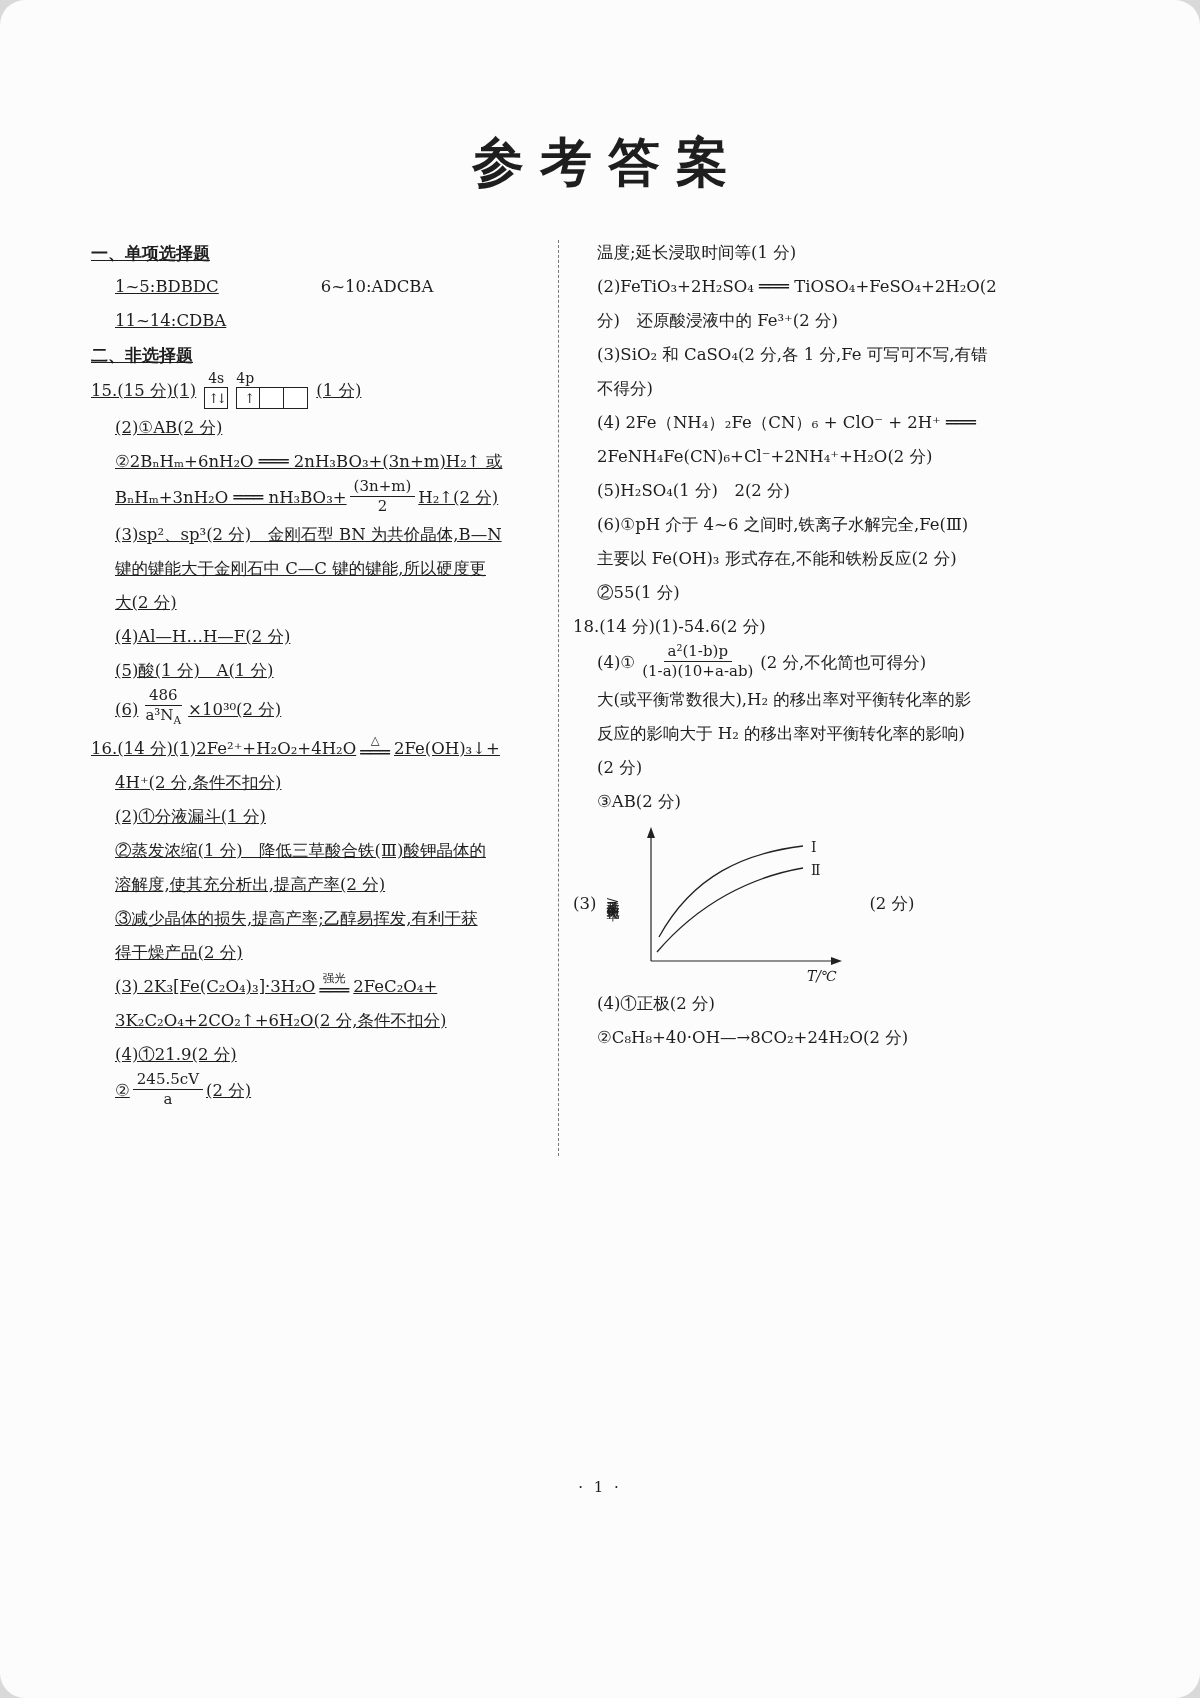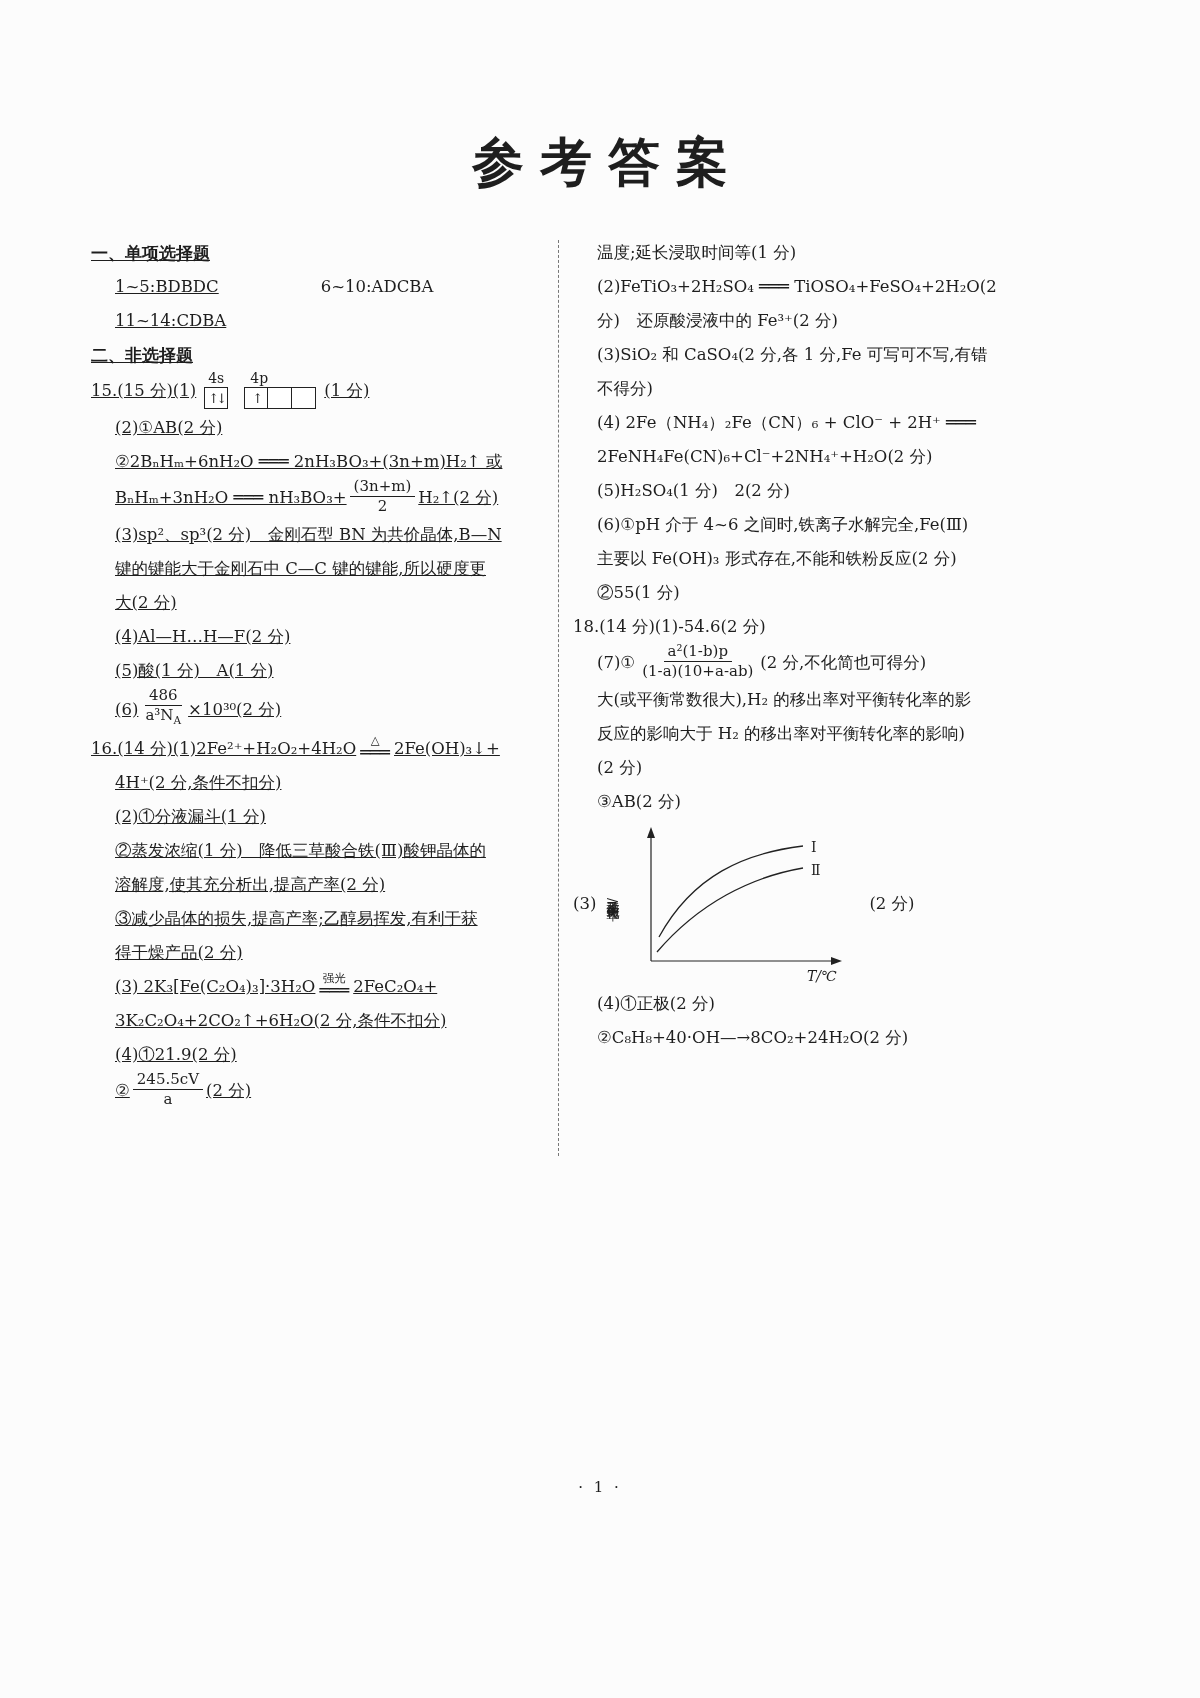--- a/index.html
+++ b/index.html
@@ -1,18 +1,18 @@
 <!DOCTYPE html>
 <html><head>
 <meta charset="utf-8">
 <style>
   * { margin:0; padding:0; box-sizing:border-box; }
   html,body { background:#d9d9d9; }
   body { font-family:"DejaVu Serif","Liberation Serif",serif; }
-  .page { position:relative; width:1200px; height:1698px; margin:0 auto; background:#fcfcfc; color:#1e1e1e; overflow:hidden; }
+  .page { position:relative; width:1200px; height:1698px; margin:0 auto; background:#fcfcfc; color:#1e1e1e; overflow:hidden;border-radius:25px; }
   .title { position:absolute; top:128px; left:0; width:100%; text-align:center;
            font-family:"DejaVu Sans","Liberation Sans",sans-serif; font-weight:900;
            font-size:52px; letter-spacing:16px; text-indent:16px; }
   .divider { position:absolute; left:558px; top:240px; height:916px; width:0; border-left:1.6px dashed #777; }
   .col { position:absolute; top:236px; font-size:16.5px; line-height:34px; }
   .col-left  { left:91px;  width:452px;text-decoration:underline; }
   .col-right { left:573px; width:472px; }
   .ln { white-space:nowrap; }
   .sub { padding-left:24px; }
   .bold { font-weight:700; font-family:"DejaVu Sans","Liberation Sans",sans-serif; font-size:17px; }
@@ -22,24 +22,24 @@
           font-size:15px; line-height:19px; margin:0 3px; position:relative; top:-2px; }
   .frac .fnum { border-bottom:1px solid #1e1e1e; padding:0 4px;text-align:right; }
   .frac .fden { padding:0 4px; }
   .ssub { font-size:10.5px; vertical-align:sub; }
 
   .eqcond { display:inline-flex; flex-direction:column; align-items:center; vertical-align:middle;
             margin:0 4px; position:relative; top:-3px; }
   .eqcond .cond  { font-size:11.5px; line-height:12px; }
   .eqcond .eline { line-height:14px; }
 
-  .orbital { display:inline-flex; align-items:flex-end; gap:16px; vertical-align:middle; margin:0 8px; position:relative; top:-2px; }
+  .orbital { display:inline-flex; align-items:flex-end; gap:8px; vertical-align:middle; margin:0 8px; position:relative; top:-2px; }
   .orbg { display:inline-flex; flex-direction:column; }
   .orbl { font-size:14px; line-height:17px; align-self:center; }
-  .orbg.pgroup .orbl { align-self:flex-start; margin-left:6px; }
+  .orbg.pgroup .orbl { align-self:flex-start; }
   .orbrow { display:flex; }
   .orbbox { width:24px; height:22px; border:1.2px solid #222; display:flex; align-items:center;
             justify-content:center; font-size:13px; letter-spacing:-3px; line-height:1; background:#fff; }
   .orbbox + .orbbox { border-left:none; }
 
   .figrow { display:flex; align-items:center; gap:8px; margin:4px 0 2px; }
   .chartbox { display:flex; align-items:center; }
   .ylab { writing-mode:vertical-rl; font-size:13px; letter-spacing:1px; line-height:17px; }
   .chartbox svg { display:block; }
   .chartbox text { font-size:14px; fill:#1e1e1e; }
@@ -146,21 +146,21 @@
     <div class="ln sub">2FeNH₄Fe(CN)₆+Cl⁻+2NH₄⁺+H₂O(2 分)</div>
 
     <div class="ln sub">(5)H₂SO₄(1 分)　2(2 分)</div>
 
     <div class="ln sub">(6)①pH 介于 4~6 之间时,铁离子水解完全,Fe(Ⅲ)</div>
     <div class="ln sub">主要以 Fe(OH)₃ 形式存在,不能和铁粉反应(2 分)</div>
     <div class="ln sub">②55(1 分)</div>
 
     <div class="ln">18.(14 分)(1)-54.6(2 分)</div>
 
-    <div class="ln sub"><span>(7)①</span><span class="frac">
+    <div class="ln sub"><span>(4)①</span><span class="frac">
           <span class="fnum">a²(1-b)p</span>
           <span class="fden">(1-a)(10+a-ab)</span>
         </span><span>(2 分,不化简也可得分)</span></div>
 
     <div class="ln sub">大(或平衡常数很大),H₂ 的移出率对平衡转化率的影</div>
     <div class="ln sub">反应的影响大于 H₂ 的移出率对平衡转化率的影响)</div>
     <div class="ln sub">(2 分)</div>
 
     <div class="ln sub">③AB(2 分)</div>
 

